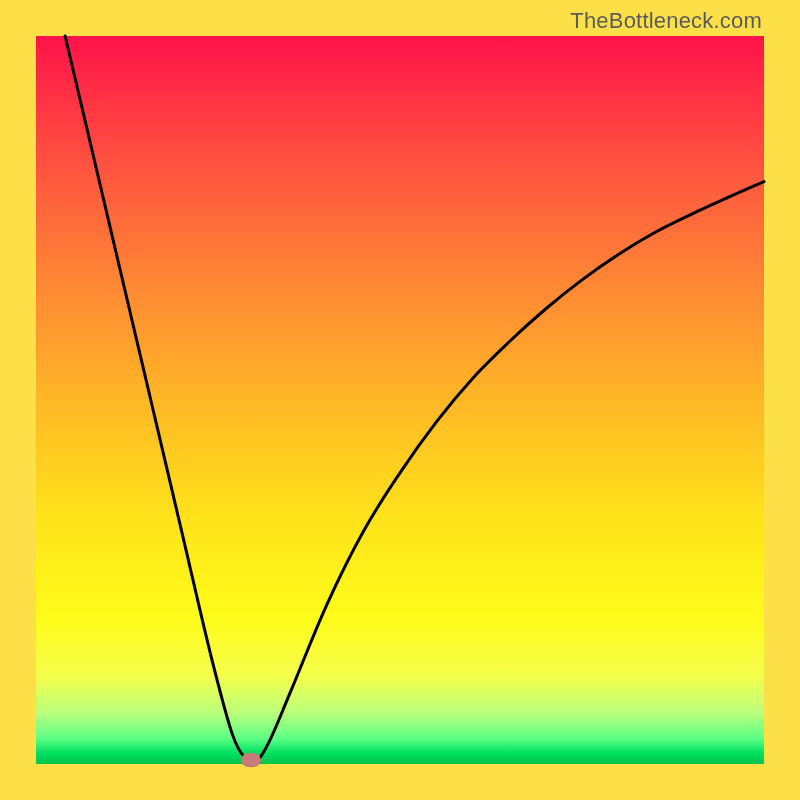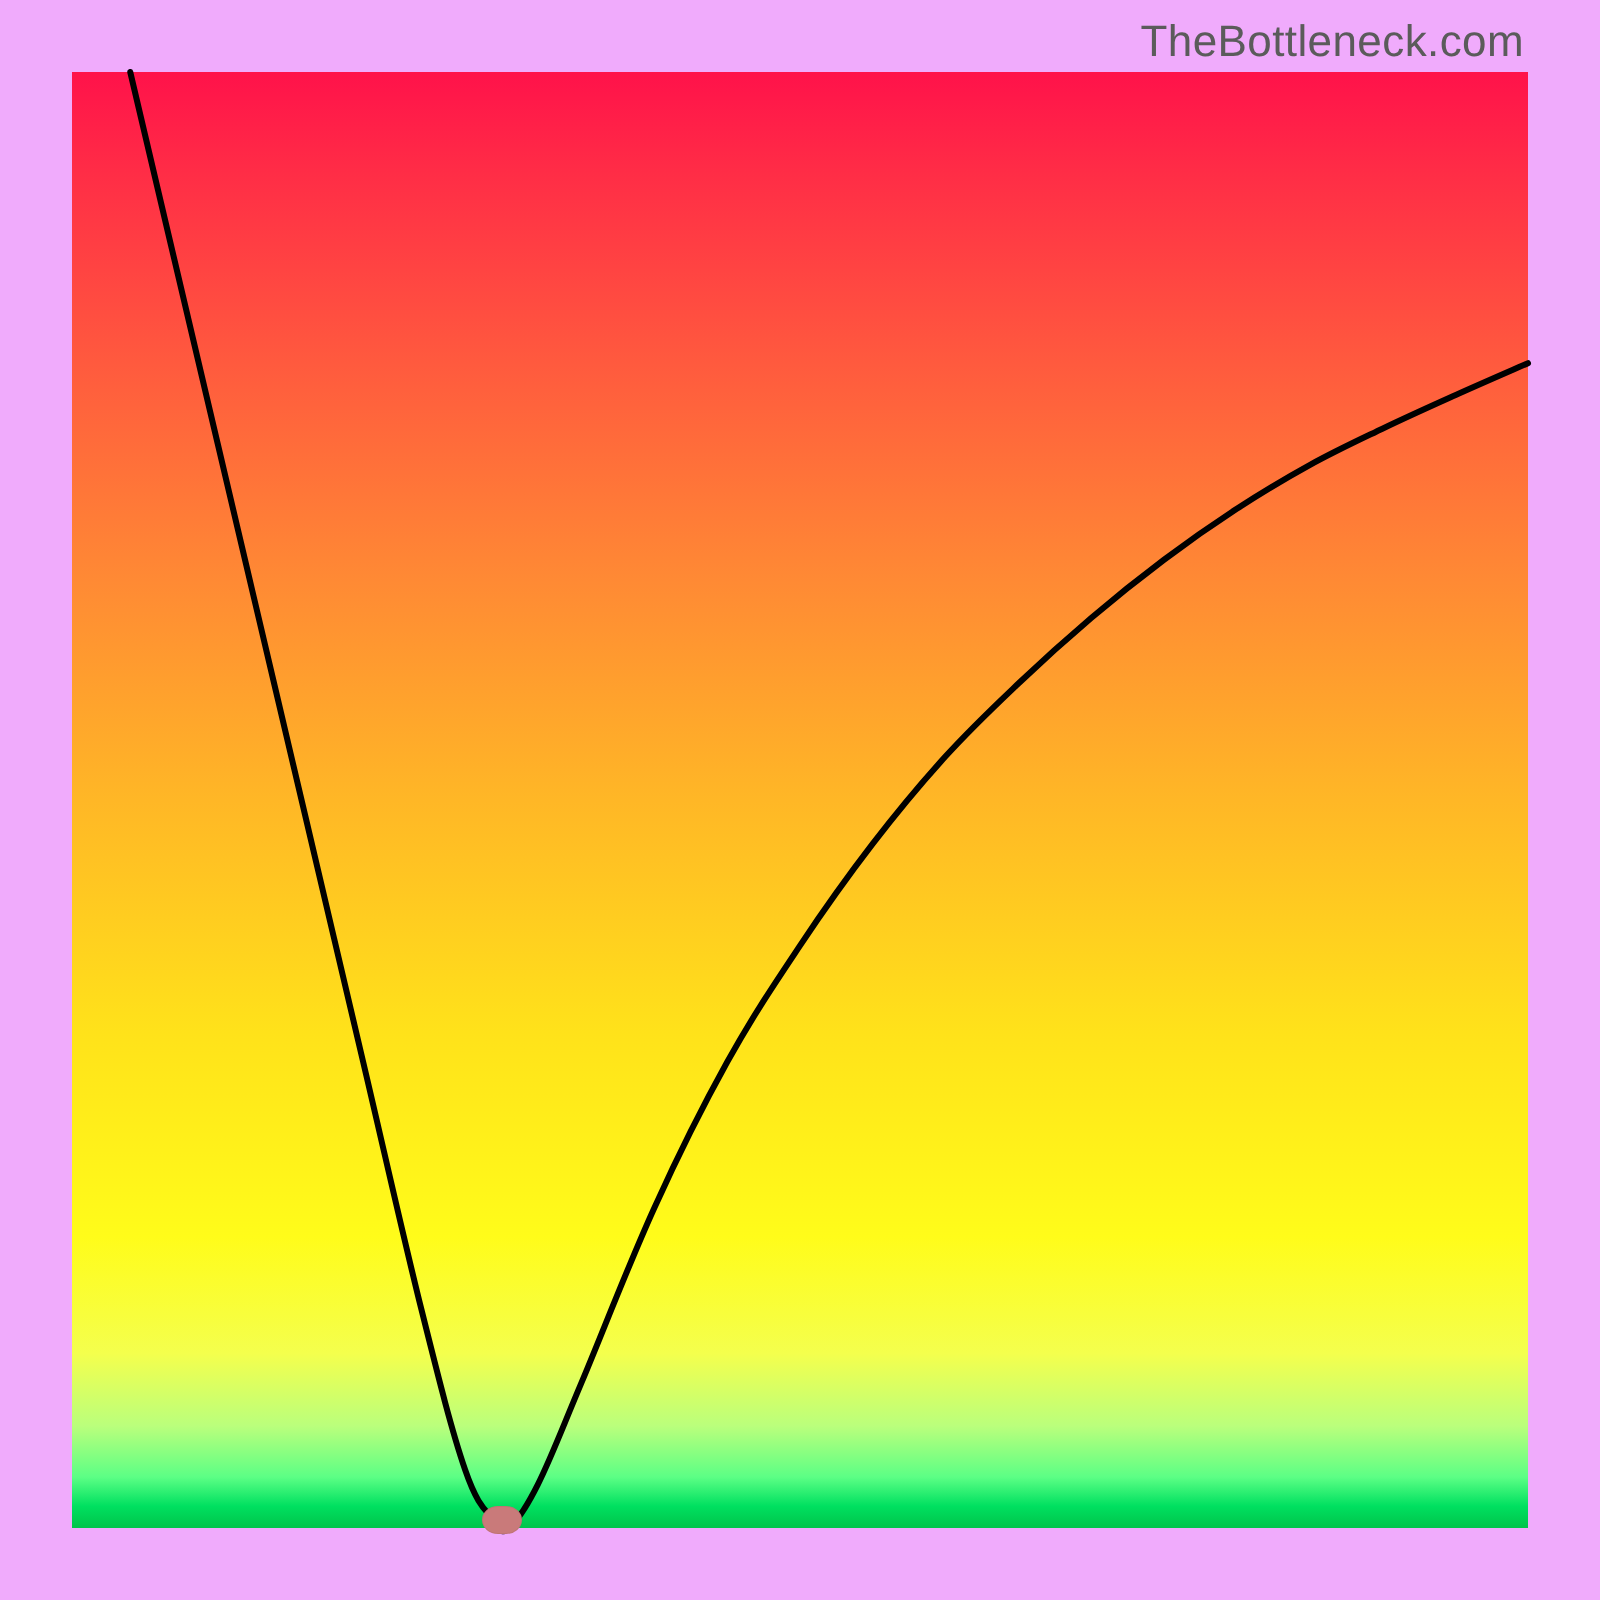--- a/index.html
+++ b/index.html
@@ -7,21 +7,21 @@
     padding: 0;
     width: 800px;
     height: 800px;
     overflow: hidden;
     font-family: Arial, Helvetica, sans-serif;
     background: #000;
   }
   .outer {
     width: 800px;
     height: 800px;
-    background: #f0abfc;
+    background: #fde047;
     position: relative;
   }
   .plot {
     position: absolute;
     left: 36px;
     top: 36px;
     width: 728px;
     height: 728px;
     
     background: linear-gradient(to bottom,

